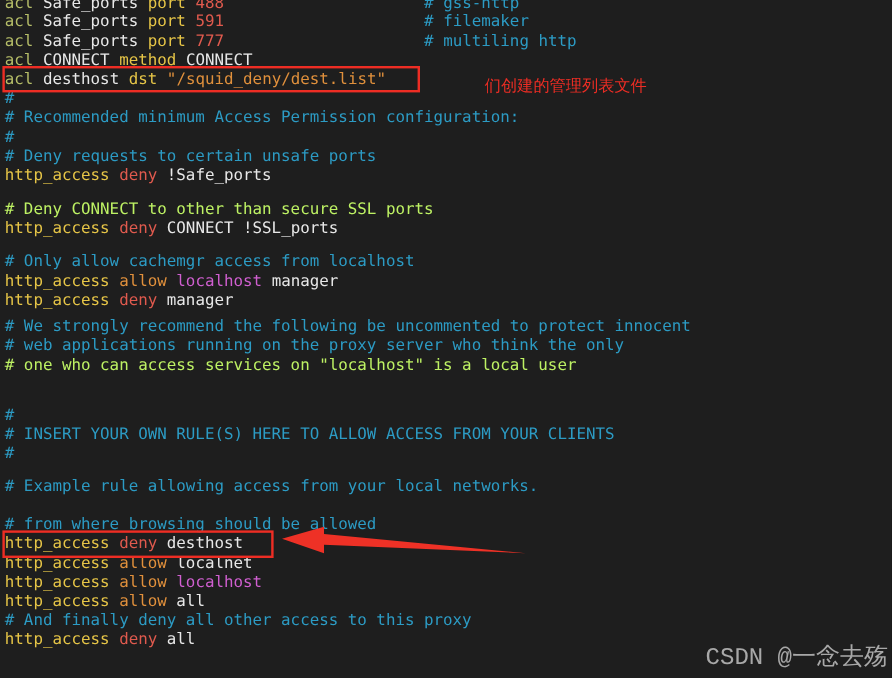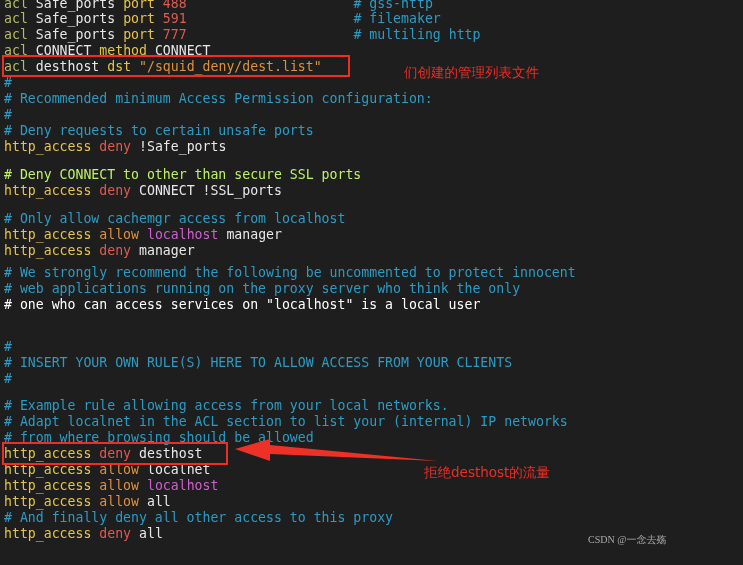--- a/index.html
+++ b/index.html
@@ -67,22 +67,22 @@
   .arrow-wrap {
     position: absolute;
     pointer-events: none;
   }
 
   
   .watermark {
     position: absolute;
     color: #cfcfcf;
     opacity: 0.78;
-    font-family: Liberation Serif, serif;
-    font-size: 10px;
+    font-family: Liberation Mono, monospace;
+    font-size: 20px;
     white-space: pre;
   }
 </style>
 </head>
 <body>
 
 <div id="screen" style="background: rgb(30, 30, 30);">
 
   <div id="terminal">
       <div class="code-line" style="top: -4px;"><span class="tok t-kw" style="color: rgb(181, 189, 104);">acl</span><span class="tok t-plain" style="color: rgb(232, 232, 232);"> </span><span class="tok t-plain" style="color: rgb(232, 232, 232);">Safe_ports</span><span class="tok t-plain" style="color: rgb(232, 232, 232);"> </span><span class="tok t-dir" style="color: rgb(230, 197, 71);">port</span><span class="tok t-plain" style="color: rgb(232, 232, 232);"> </span><span class="tok t-num" style="color: rgb(224, 90, 78);">488</span><span class="tok t-plain" style="color: rgb(232, 232, 232);">                     </span><span class="tok t-comment" style="color: rgb(44, 155, 196);"># gss-http</span></div>
@@ -95,26 +95,25 @@
       <div class="code-line" style="top: 107px;"><span class="tok t-comment" style="color: rgb(44, 155, 196);">#</span></div>
       <div class="code-line" style="top: 123px;"><span class="tok t-comment" style="color: rgb(44, 155, 196);"># Deny requests to certain unsafe ports</span></div>
       <div class="code-line" style="top: 139px;"><span class="tok t-dir" style="color: rgb(230, 197, 71);">http_access</span><span class="tok t-plain" style="color: rgb(232, 232, 232);"> </span><span class="tok t-act" style="color: rgb(224, 90, 78);">deny</span><span class="tok t-plain" style="color: rgb(232, 232, 232);"> </span><span class="tok t-plain" style="color: rgb(232, 232, 232);">!Safe_ports</span></div>
       <div class="code-line" style="top: 167px;"><span class="tok t-comment" style="color: #bef264;"># Deny CONNECT to other than secure SSL ports</span></div>
       <div class="code-line" style="top: 183px;"><span class="tok t-dir" style="color: rgb(230, 197, 71);">http_access</span><span class="tok t-plain" style="color: rgb(232, 232, 232);"> </span><span class="tok t-act" style="color: rgb(224, 90, 78);">deny</span><span class="tok t-plain" style="color: rgb(232, 232, 232);"> </span><span class="tok t-plain" style="color: rgb(232, 232, 232);">CONNECT !SSL_ports</span></div>
       <div class="code-line" style="top: 211px;"><span class="tok t-comment" style="color: rgb(44, 155, 196);"># Only allow cachemgr access from localhost</span></div>
       <div class="code-line" style="top: 227px;"><span class="tok t-dir" style="color: rgb(230, 197, 71);">http_access</span><span class="tok t-plain" style="color: rgb(232, 232, 232);"> </span><span class="tok t-allow" style="color: rgb(224, 144, 60);">allow</span><span class="tok t-plain" style="color: rgb(232, 232, 232);"> </span><span class="tok t-magenta" style="color: rgb(208, 95, 208);">localhost</span><span class="tok t-plain" style="color: rgb(232, 232, 232);"> </span><span class="tok t-plain" style="color: rgb(232, 232, 232);">manager</span></div>
       <div class="code-line" style="top: 243px;"><span class="tok t-dir" style="color: rgb(230, 197, 71);">http_access</span><span class="tok t-plain" style="color: rgb(232, 232, 232);"> </span><span class="tok t-act" style="color: rgb(224, 90, 78);">deny</span><span class="tok t-plain" style="color: rgb(232, 232, 232);"> </span><span class="tok t-plain" style="color: rgb(232, 232, 232);">manager</span></div>
       <div class="code-line" style="top: 265px;"><span class="tok t-comment" style="color: rgb(44, 155, 196);"># We strongly recommend the following be uncommented to protect innocent</span></div>
       <div class="code-line" style="top: 281px;"><span class="tok t-comment" style="color: rgb(44, 155, 196);"># web applications running on the proxy server who think the only</span></div>
-      <div class="code-line" style="top: 297px;"><span class="tok t-comment" style="color: #ffffff; text-align: right;"># one who can access services on "localhost" is a local user</span></div>
+      <div class="code-line" style="top: 297px;"><span class="tok t-comment" style="color: #bef264; text-align: right;"># one who can access services on "localhost" is a local user</span></div>
       <div class="code-line" style="top: 339px;"><span class="tok t-comment" style="color: rgb(44, 155, 196);">#</span></div>
       <div class="code-line" style="top: 355px;"><span class="tok t-comment" style="color: rgb(44, 155, 196);"># INSERT YOUR OWN RULE(S) HERE TO ALLOW ACCESS FROM YOUR CLIENTS</span></div>
       <div class="code-line" style="top: 371px;"><span class="tok t-comment" style="color: rgb(44, 155, 196);">#</span></div>
       <div class="code-line" style="top: 398px;"><span class="tok t-comment" style="color: rgb(44, 155, 196);"># Example rule allowing access from your local networks.</span></div>
-      <div class="code-line" style="top: 414px;"><span class="tok t-comment" style="color: rgb(44, 155, 196);"># Adapt localnet in the ACL section to list your (internal) IP networks</span></div>
       <div class="code-line" style="top: 430px;"><span class="tok t-comment" style="color: rgb(44, 155, 196);"># from where browsing should be allowed</span></div>
       <div class="code-line" style="top: 446px;"><span class="tok t-dir" style="color: rgb(230, 197, 71);">http_access</span><span class="tok t-plain" style="color: rgb(232, 232, 232);"> </span><span class="tok t-act" style="color: rgb(224, 90, 78);">deny</span><span class="tok t-plain" style="color: rgb(232, 232, 232);"> </span><span class="tok t-plain" style="color: rgb(232, 232, 232);">desthost</span></div>
       <div class="code-line" style="top: 462px;"><span class="tok t-dir" style="color: rgb(230, 197, 71);">http_access</span><span class="tok t-plain" style="color: rgb(232, 232, 232);"> </span><span class="tok t-allow" style="color: rgb(224, 144, 60);">allow</span><span class="tok t-plain" style="color: rgb(232, 232, 232);"> </span><span class="tok t-plain" style="color: rgb(232, 232, 232);">localnet</span></div>
       <div class="code-line" style="top: 478px;"><span class="tok t-dir" style="color: rgb(230, 197, 71);">http_access</span><span class="tok t-plain" style="color: rgb(232, 232, 232);"> </span><span class="tok t-allow" style="color: rgb(224, 144, 60);">allow</span><span class="tok t-plain" style="color: rgb(232, 232, 232);"> </span><span class="tok t-magenta" style="color: rgb(208, 95, 208);">localhost</span></div>
       <div class="code-line" style="top: 494px;"><span class="tok t-dir" style="color: rgb(230, 197, 71);">http_access</span><span class="tok t-plain" style="color: rgb(232, 232, 232);"> </span><span class="tok t-allow" style="color: rgb(224, 144, 60);">allow</span><span class="tok t-plain" style="color: rgb(232, 232, 232);"> </span><span class="tok t-plain" style="color: rgb(232, 232, 232);">all</span></div>
       <div class="code-line" style="top: 510px;"><span class="tok t-comment" style="color: rgb(44, 155, 196);"># And finally deny all other access to this proxy</span></div>
       <div class="code-line" style="top: 526px;"><span class="tok t-dir" style="color: rgb(230, 197, 71);">http_access</span><span class="tok t-plain" style="color: rgb(232, 232, 232);"> </span><span class="tok t-act" style="color: rgb(224, 90, 78);">deny</span><span class="tok t-plain" style="color: rgb(232, 232, 232);"> </span><span class="tok t-plain" style="color: rgb(232, 232, 232);">all</span></div>
       <div class="code-line" style="top: 582px;"><span class="tok t-comment" style="color: rgb(44, 155, 196);"># Squid normally listens to port 3128</span></div>
     </div>
 
@@ -122,17 +121,16 @@
   <div class="redbox" id="box-1" style="left: 2px; top: 442px; width: 226px; height: 23px; border-color: rgb(238, 45, 36);"></div>
 
   <div class="annot" style="left: 404px; top: 63px; color: rgb(238, 45, 36);">们创建的管理列表文件</div>
 
   <div class="arrow-wrap" style="left:230px; top:436px; width:210px; height:50px;">
     <svg width="210" height="50" viewBox="0 0 210 50">
       <polygon points="5,13 40,3 40,9 208,25 40,18 40,25" fill="#ee3126"></polygon>
     </svg>
   </div>
 
-  <div class="annot" style="left: 424px; top: 463px; color: rgb(238, 45, 36);">拒绝desthost的流量</div>
 
   <div class="watermark" style="left:588px; top:533px;">CSDN @一念去殇</div>
 
 </div>
 
 </body></html>

